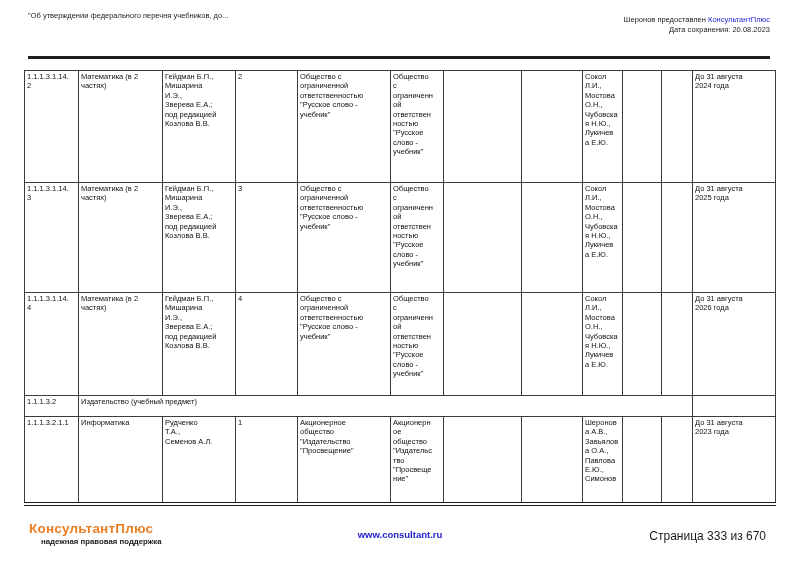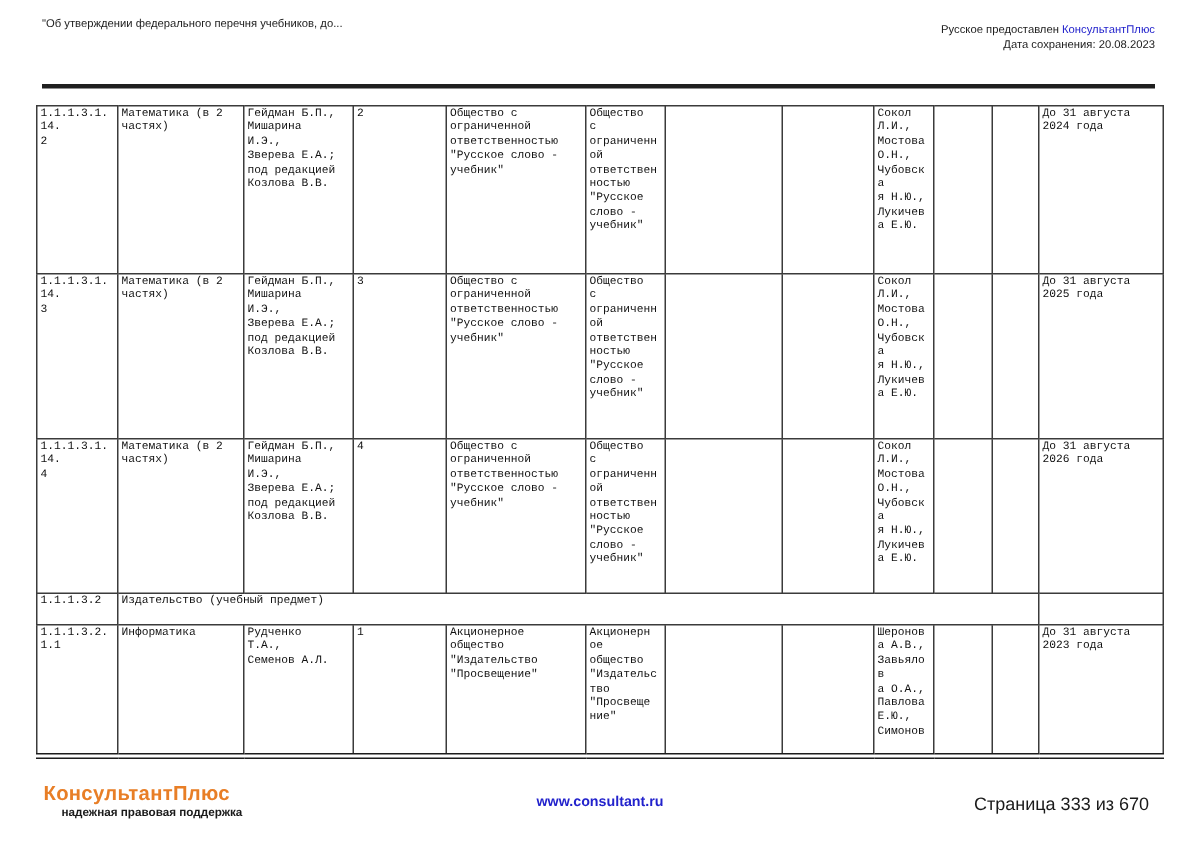--- a/index.html
+++ b/index.html
@@ -18,21 +18,21 @@
   }
   .link{color:#2222CC;}
   .sep{
     position:absolute;left:28px;top:56px;width:742px;height:3px;
     background:#1f1f1f;
   }
   
   table.doc{
     position:absolute;left:24px;top:70px;width:751px;
     border-collapse:collapse;table-layout:fixed;
-    font-family:Liberation Mono, monospace;font-size:7.5px;line-height:9.4px;
+    font-family:Liberation Sans, sans-serif;font-size:7.5px;line-height:9.4px;
     color:#111;
   }
   table.doc td{
     border:1.5px solid #3b3b3b;vertical-align:top;
     padding:1px 2px 0 2px;white-space:pre-line;overflow:hidden;
     word-wrap:break-word;
   }
   table.doc tr:nth-child(1){height:112px;}
   table.doc tr:nth-child(2){height:110px;}
   table.doc tr:nth-child(3){height:103px;}
@@ -62,21 +62,21 @@
   }
 </style>
 </head>
 <body>
 
 <div class="hdr-left">
   <div>"Об утверждении федерального перечня учебников, до...</div>
 </div>
 
 <div class="hdr-right">
-  <div><span>Русское предоставлен</span> <span class="link" style="color: rgb(34, 34, 204);">КонсультантПлюс</span></div>
+  <div><span>Шеронов предоставлен</span> <span class="link" style="color: rgb(34, 34, 204);">КонсультантПлюс</span></div>
   <div>Дата сохранения: 20.08.2023</div>
 </div>
 
 <div class="sep"></div>
 
 <table class="doc">
   <colgroup>
     <col class="c1">
       <col class="c2">
       <col class="c3">

